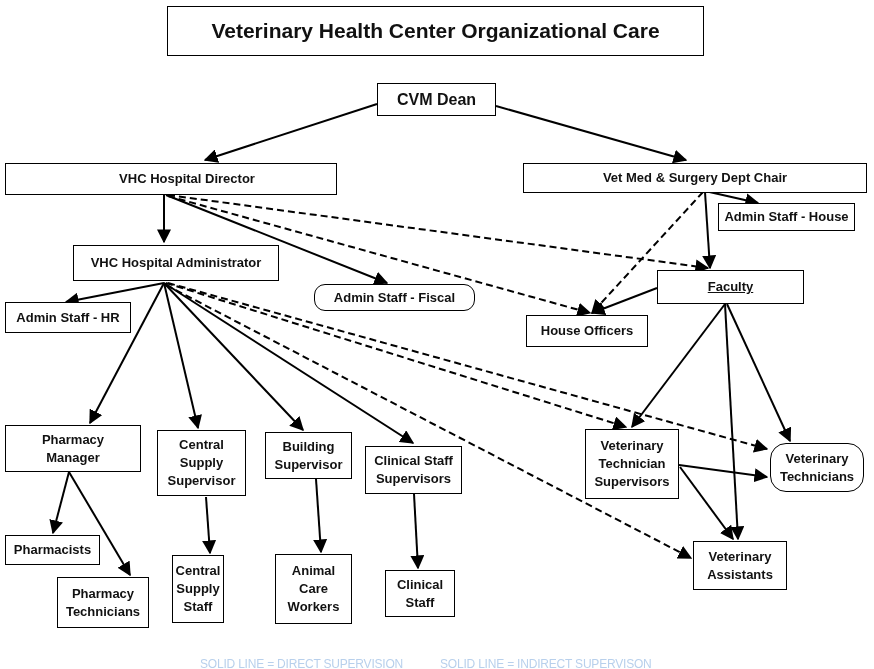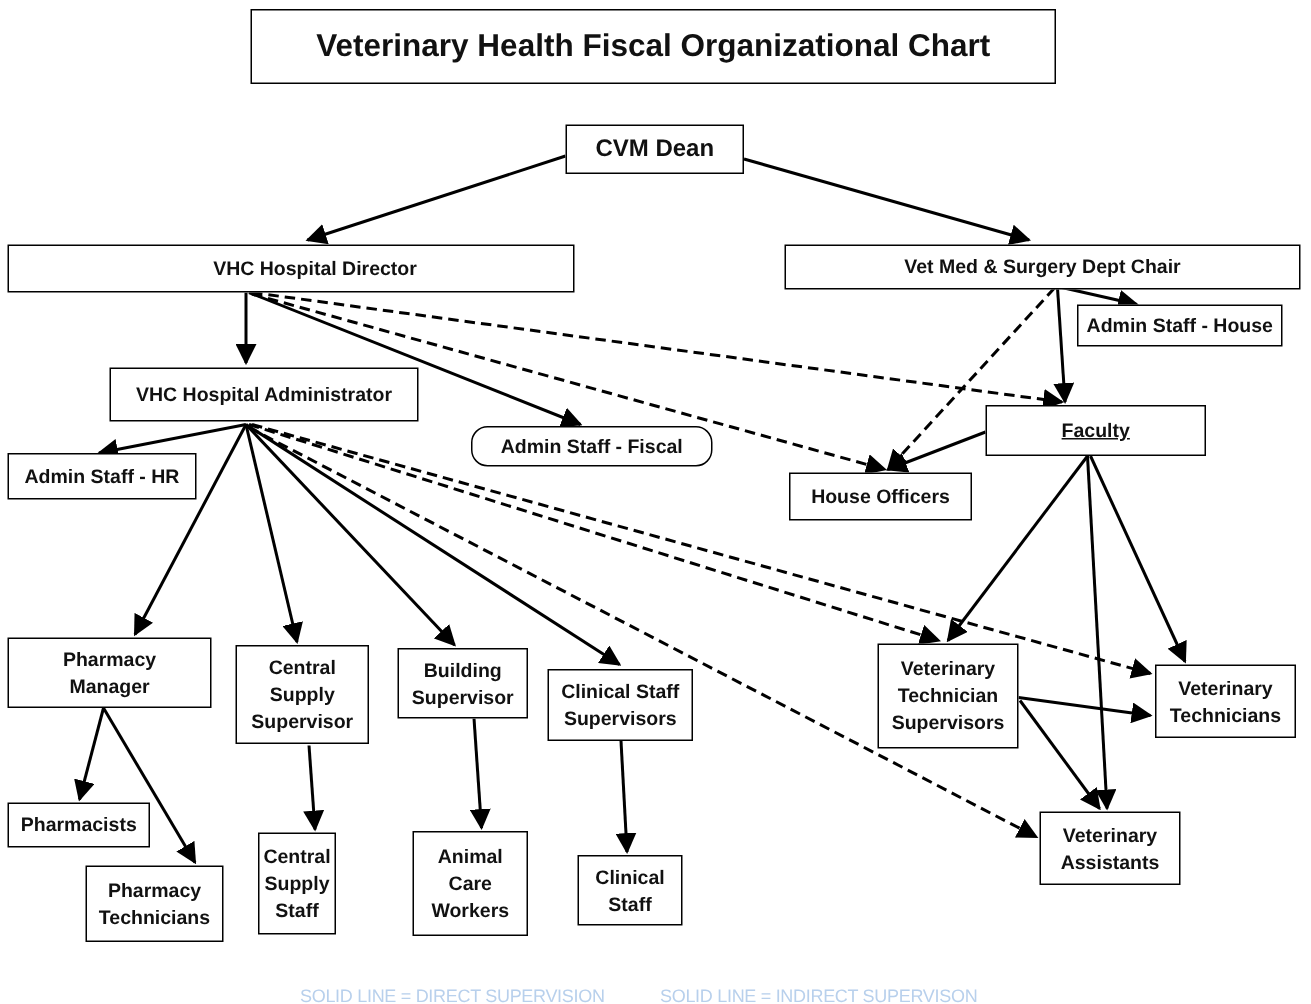--- a/index.html
+++ b/index.html
@@ -49,25 +49,25 @@
       <line x1="69" y1="472" x2="53" y2="533" stroke="#000" stroke-width="2" marker-end="url(#arrow)"></line>
       <line x1="69" y1="472" x2="130" y2="575" stroke="#000" stroke-width="2" marker-end="url(#arrow)"></line>
       <line x1="206" y1="497" x2="210" y2="553" stroke="#000" stroke-width="2" marker-end="url(#arrow)"></line>
       <line x1="316" y1="479" x2="321" y2="552" stroke="#000" stroke-width="2" marker-end="url(#arrow)"></line>
       <line x1="414" y1="494" x2="418" y2="568" stroke="#000" stroke-width="2" marker-end="url(#arrow)"></line>
       <line x1="679" y1="465" x2="767" y2="477" stroke="#000" stroke-width="2" marker-end="url(#arrow)"></line>
       <line x1="680" y1="467" x2="733" y2="539" stroke="#000" stroke-width="2" marker-end="url(#arrow)"></line>
     </g>
 </svg>
 
-<div class="node title-box" style="left:167px;top:6px;width:537px;height:50px;">Veterinary Health Fiscal Organizational Chart</div>
+<div class="node title-box" style="left:167px;top:6px;width:537px;height:50px;">Veterinary Health Center Organizational Care</div>
 
 <div class="node dean" style="left:377px;top:83px;width:119px;height:33px;">CVM Dean</div>
 
-<div class="node" style="left:5px;top:163px;width:378px;height:32px;padding-left:32px;">VHC Hospital Director</div>
+<div class="node" style="left:5px;top:163px;width:332px;height:32px;padding-left:32px;">VHC Hospital Director</div>
 
 <div class="node" style="left:523px;top:163px;width:344px;height:30px;">
   <span>Vet Med &amp; Surgery Dept Chair</span>
 </div>
 
 <div class="node" style="left:718px;top:203px;width:137px;height:28px;">Admin Staff - House</div>
 
 <div class="node" style="left:73px;top:245px;width:206px;height:36px;">VHC Hospital Administrator</div>
 
 <div class="node" style="left:314px;top:284px;width:161px;height:27px;border-radius:11px;">Admin Staff - Fiscal</div>
@@ -81,21 +81,21 @@
 <div class="node" style="left:5px;top:425px;width:136px;height:47px;padding:0 20px;">Pharmacy Manager</div>
 
 <div class="node" style="left:157px;top:430px;width:89px;height:66px;">Central Supply Supervisor</div>
 
 <div class="node" style="left:265px;top:432px;width:87px;height:47px;">Building Supervisor</div>
 
 <div class="node" style="left:365px;top:446px;width:97px;height:48px;">Clinical Staff Supervisors</div>
 
 <div class="node" style="left:585px;top:429px;width:94px;height:70px;">Veterinary Technician Supervisors</div>
 
-<div class="node" style="left:770px;top:443px;width:94px;height:49px;padding:0 4px;">Veterinary Technicians</div>
+<div class="node" style="left:770px;top:443px;width:94px;height:49px;padding:0 4px;border-radius:16px;">Veterinary Technicians</div>
 
 <div class="node" style="left:5px;top:535px;width:95px;height:30px;">Pharmacists</div>
 
 <div class="node" style="left:57px;top:577px;width:92px;height:51px;">Pharmacy Technicians</div>
 
 <div class="node" style="left:172px;top:555px;width:52px;height:68px;padding:16px 10px;">Central Supply Staff</div>
 
 <div class="node" style="left:275px;top:554px;width:77px;height:70px;padding:0 6px;">Animal Care Workers</div>
 
 <div class="node" style="left:385px;top:570px;width:70px;height:47px;padding:0 8px;">Clinical Staff</div>

